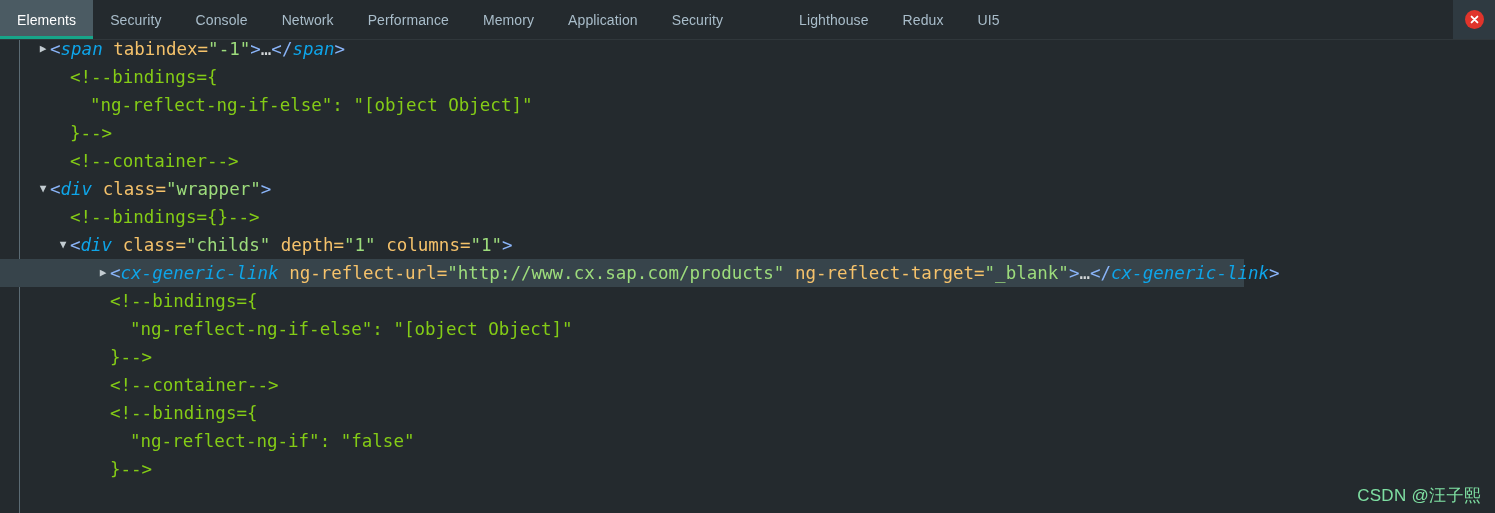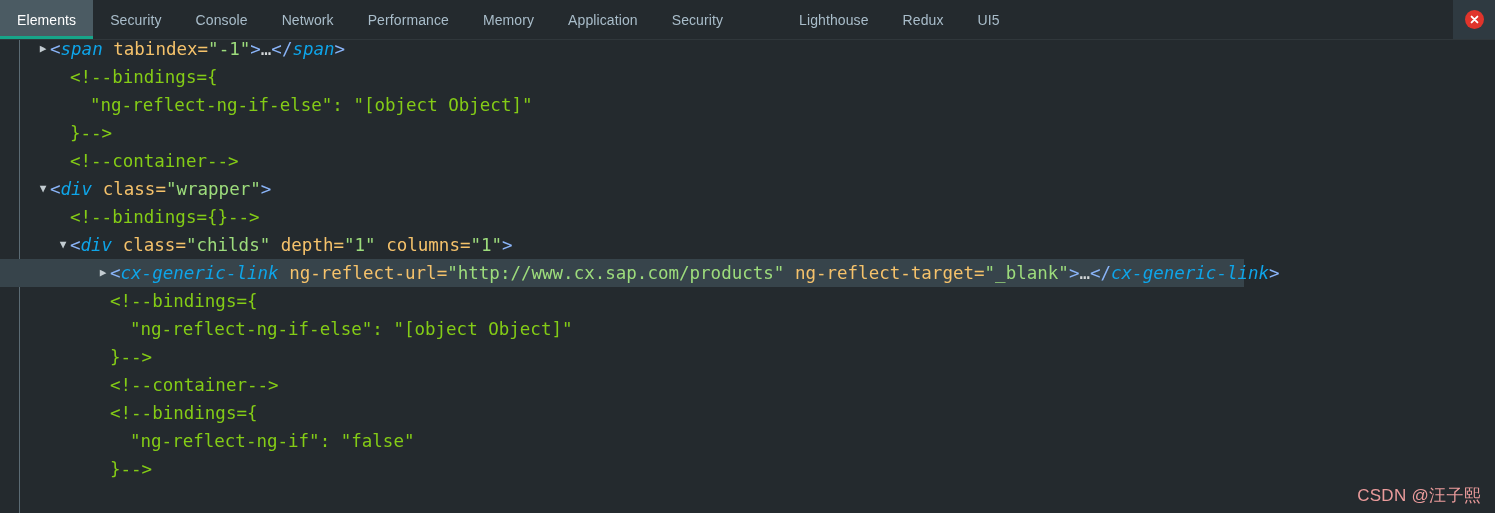--- a/index.html
+++ b/index.html
@@ -122,21 +122,21 @@
   .tag    { color: #0ea5e9; font-style: italic; }
   .attr   { color: #f5c26b; }
   .val    { color: #9ddc7c; }
   .ellip  { color: #d4d8da; }
   .comment{ color: #84cc16; }
 
   .watermark {
     position: absolute;
     right: 14px;
     bottom: 6px;
-    color: #fca5a5;
+    color: #86efac;
     font-family: "Liberation Sans", sans-serif;
     font-size: 17px;
     opacity: .92;
     letter-spacing: .3px;
   }
 </style>
 </head>
 <body>
 
 <div class="devtools">

